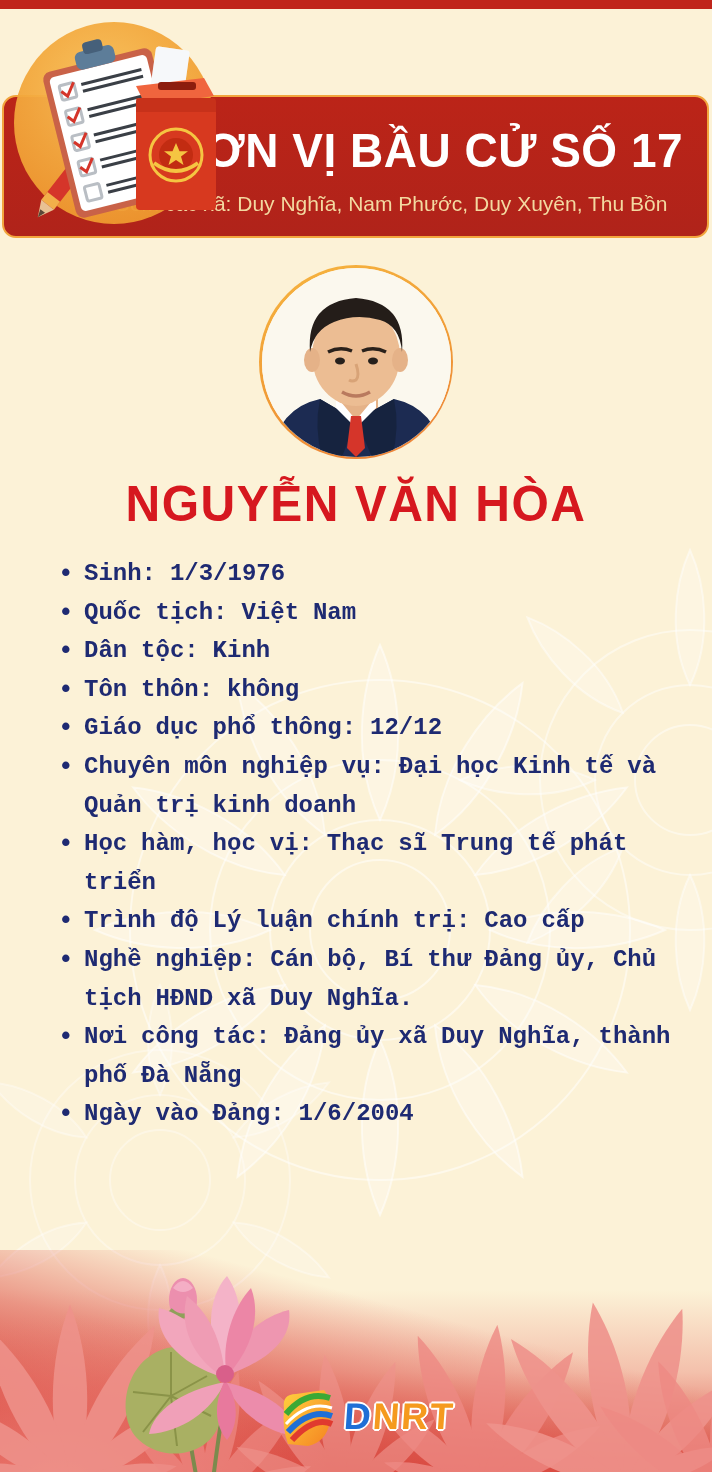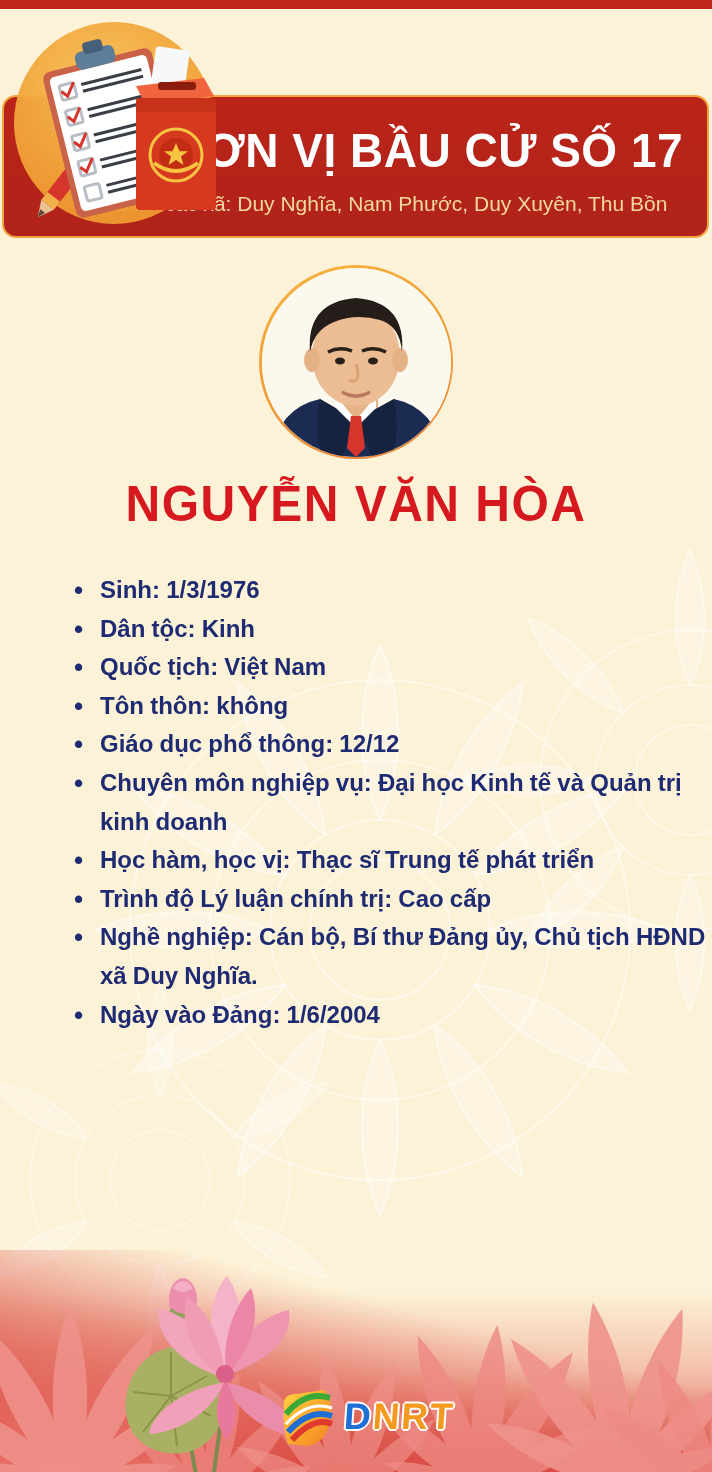--- a/index.html
+++ b/index.html
@@ -58,22 +58,23 @@
 
   
   .name{
     position:absolute;left:0;top:476px;width:712px;margin:0;
     text-align:center;color:#d6181f;font-size:48px;font-weight:800;
     letter-spacing:1.5px;transform:scaleY(1.04);
   }
 
   
   .details{
-    position:absolute;left:58px;top:555px;width:634px;margin:16px;padding:0;
+    position:absolute;left:58px;top:555px;width:634px;margin:0;padding:0;
     list-style:none;
+    font-family:Liberation Mono, monospace;
   }
   .details li{
     position:relative;padding-left:26px;
     color:#1e2a72;font-size:24px;font-weight:700;line-height:38.6px;
     word-spacing:-0.5px;
   }
   .details li::before{
     content:"\2022";position:absolute;left:0;top:0;color:#1e2a72;font-size:26px;
   }
 
@@ -265,28 +266,29 @@
         <path d="M94,96 q4,12 0,16 q-4,2 -7,0" stroke="#d8a377" stroke-width="3" fill="none"></path>
         <path d="M80,124 q14,8 28,0" stroke="#b97a5e" stroke-width="3.5" fill="none"></path>
       </svg>
     </div>
   </div>
 
   <h1 class="name">NGUYỄN VĂN HÒA</h1>
 
   <ul class="details">
       <li>Sinh: 1/3/1976</li>
+      <li>Quốc tịch: Việt Nam</li>
       <li>Dân tộc: Kinh</li>
-      <li>Quốc tịch: Việt Nam</li>
       <li>Tôn thôn: không</li>
       <li>Giáo dục phổ thông: 12/12</li>
       <li>Chuyên môn nghiệp vụ: Đại học Kinh tế và Quản trị kinh doanh</li>
       <li>Học hàm, học vị: Thạc sĩ Trung tế phát triển</li>
       <li>Trình độ Lý luận chính trị: Cao cấp</li>
       <li>Nghề nghiệp: Cán bộ, Bí thư Đảng ủy, Chủ tịch HĐND xã Duy Nghĩa.</li>
+      <li>Nơi công tác: Đảng ủy xã Duy Nghĩa, thành phố Đà Nẵng</li>
       <li>Ngày vào Đảng: 1/6/2004</li>
     </ul>
 
   <div class="footer">
     <svg width="712" height="222" viewBox="0 0 712 222">
       <defs>
         <g id="lotusSil">
           <path d="M0,0 C -14,-30 -10,-70 0,-95 C 10,-70 14,-30 0,0 Z"></path>
           <path d="M0,0 C -14,-30 -10,-70 0,-95 C 10,-70 14,-30 0,0 Z" transform="rotate(-28)"></path>
           <path d="M0,0 C -14,-30 -10,-70 0,-95 C 10,-70 14,-30 0,0 Z" transform="rotate(28)"></path>

